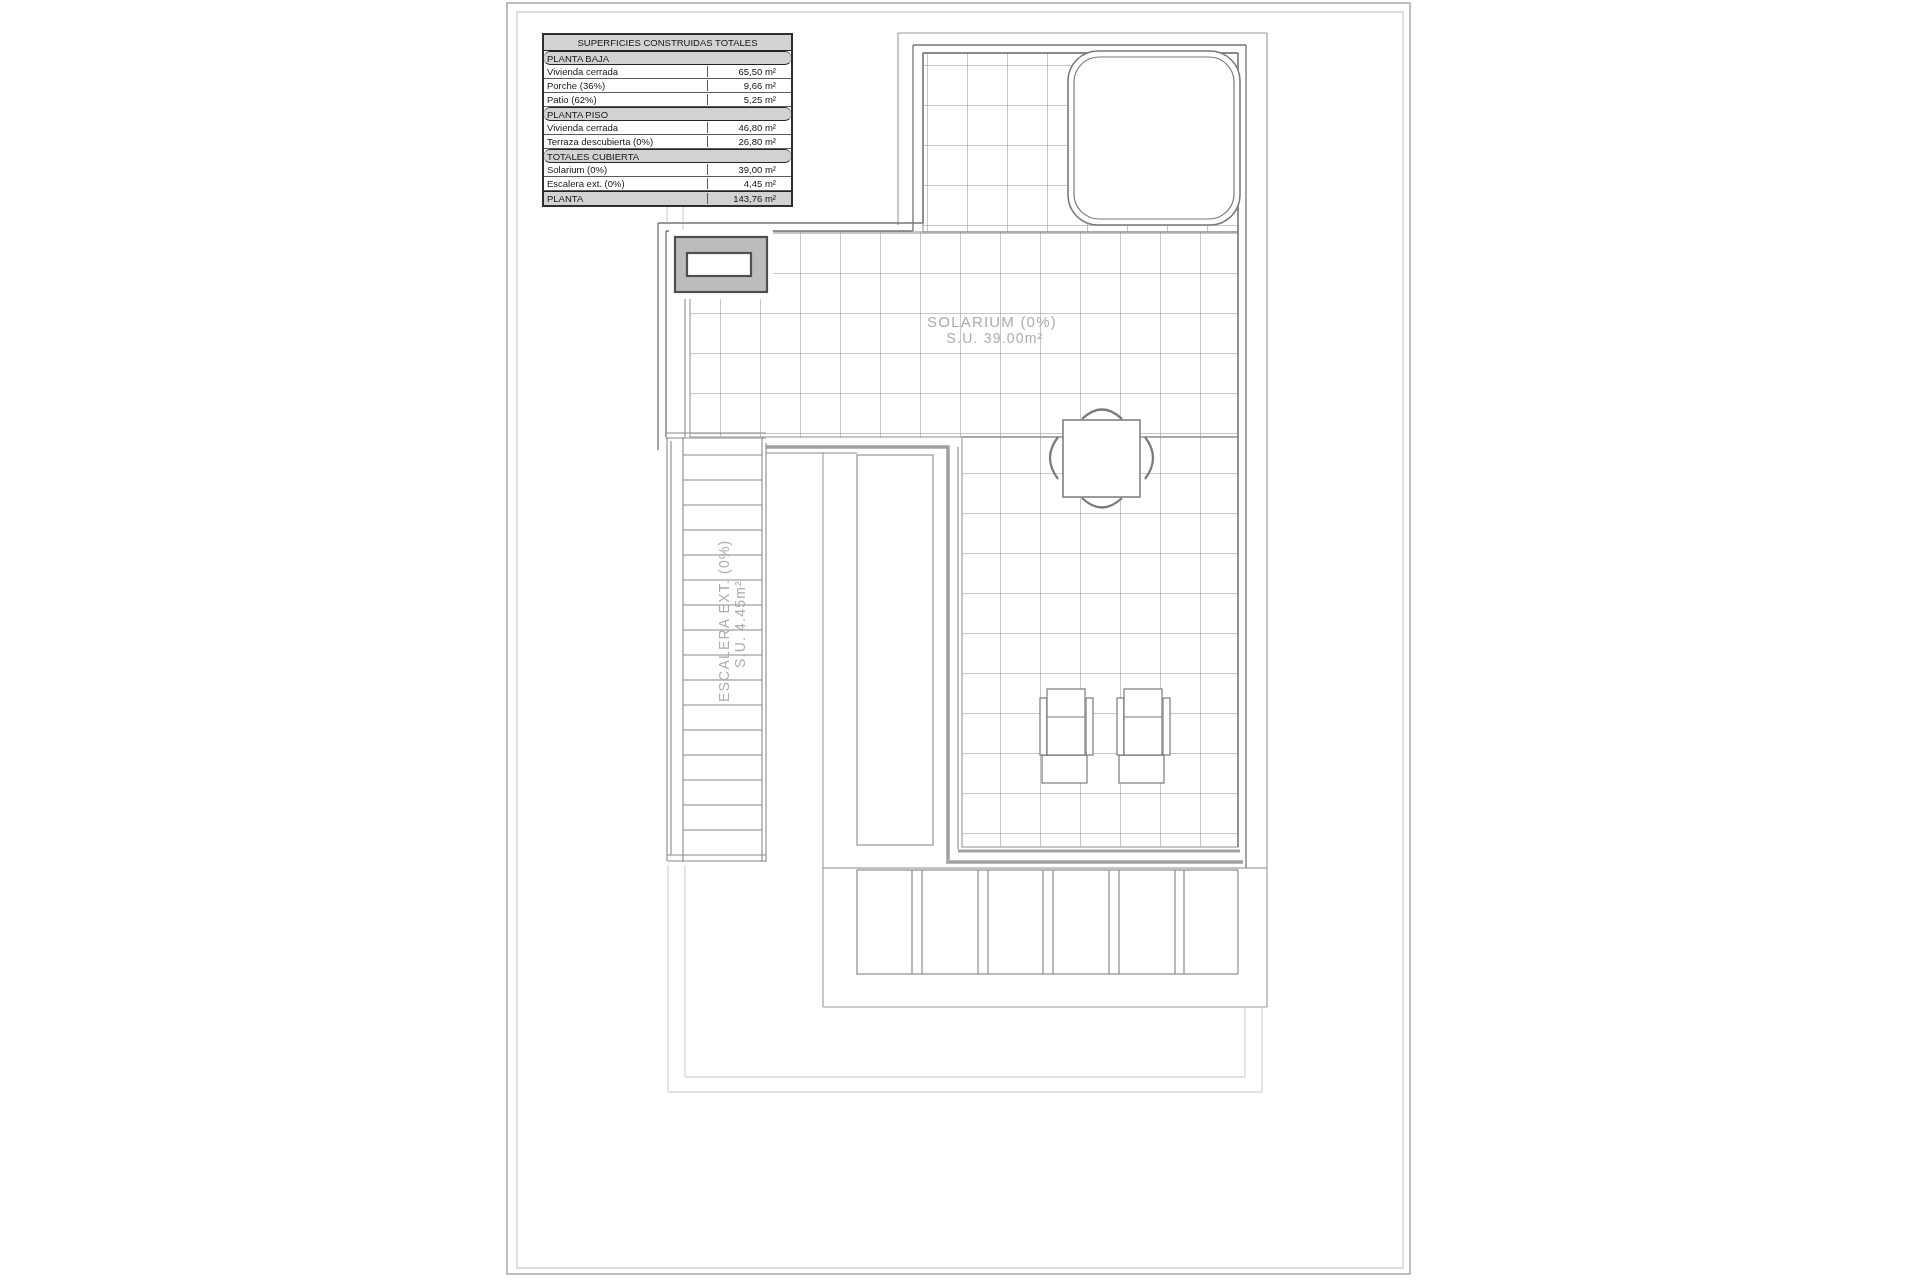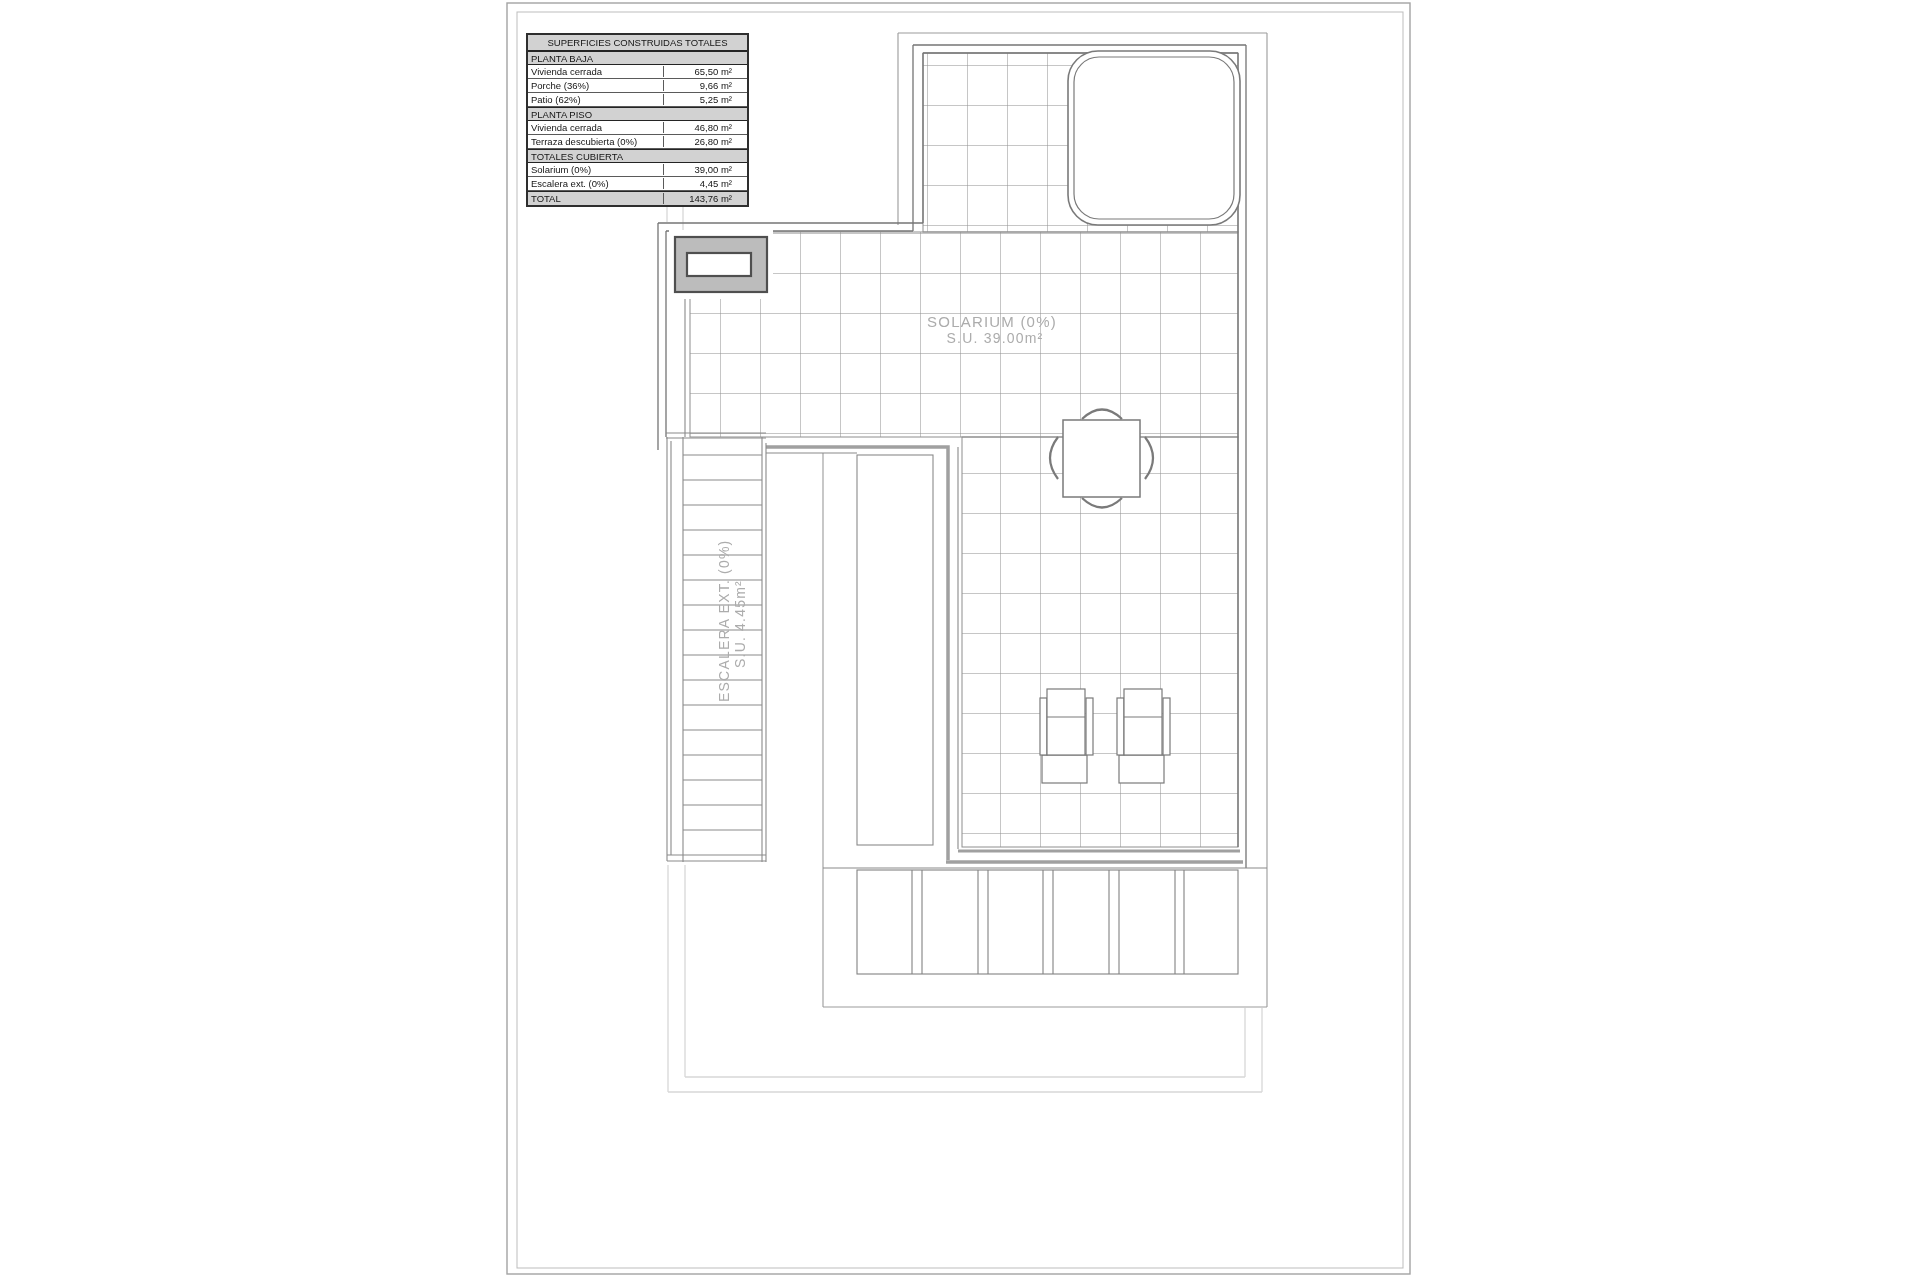--- a/index.html
+++ b/index.html
@@ -3,32 +3,32 @@
 <meta charset="utf-8">
 <style>
   html,body{margin:0;padding:0;background:#ffffff;}
   body{width:1920px;height:1280px;overflow:hidden;
        font-family:"Liberation Sans",sans-serif;}
   #sheet{position:relative;width:1920px;height:1280px;background:#fff;}
   svg{position:absolute;left:0;top:0;}
 
   
   .areas-table{
-    position:absolute;left:526px;top:33px;width:223px;
+    position:absolute;left:542px;top:33px;width:251px;
     border:2px solid #2e2e2e;background:#fff;
     font-size:9.5px;color:#141414;box-sizing:border-box;
   }
   .t-row{display:flex;height:14px;box-sizing:border-box;
          border-bottom:1px solid #5a5a5a;align-items:center;}
   .t-row:last-child{border-bottom:none;}
   .t-head{height:16px;background:#d2d2d2;justify-content:center;
           border-bottom:1px solid #242424;}
   .t-title{width:100%;text-align:center;white-space:nowrap;}
   .t-section{background:#d2d2d2;border-top:1px solid #242424;
-             border-bottom:1px solid #242424;}
+             border-bottom:1px solid #242424;border-radius:6px;}
   .t-total{background:#d2d2d2;border-top:1px solid #242424;}
   .t-label{flex:1;padding-left:3px;white-space:nowrap;overflow:hidden;}
   .t-value{width:84px;border-left:1px solid #5a5a5a;text-align:right;
            padding-right:15px;white-space:nowrap;box-sizing:border-box;}
   .t-section .t-value{border-left:none;}
 
   
   .plan-label{fill:#acacac;font-family:"Liberation Sans",sans-serif;
               font-size:14px;letter-spacing:1.2px;}
   .plan-label.lg{font-size:15px;}
@@ -190,18 +190,18 @@
     <div class="t-row">
       <div class="t-label">Solarium (0%)</div>
       <div class="t-value">39,00 m²</div>
     </div>
     <div class="t-row">
       <div class="t-label">Escalera ext. (0%)</div>
       <div class="t-value">4,45 m²</div>
     </div>
 
     <div class="t-row t-total">
-      <div class="t-label">TOTAL</div>
+      <div class="t-label">PLANTA</div>
       <div class="t-value">143,76 m²</div>
     </div>
   </div>
 
 </div>
 
 </body></html>

